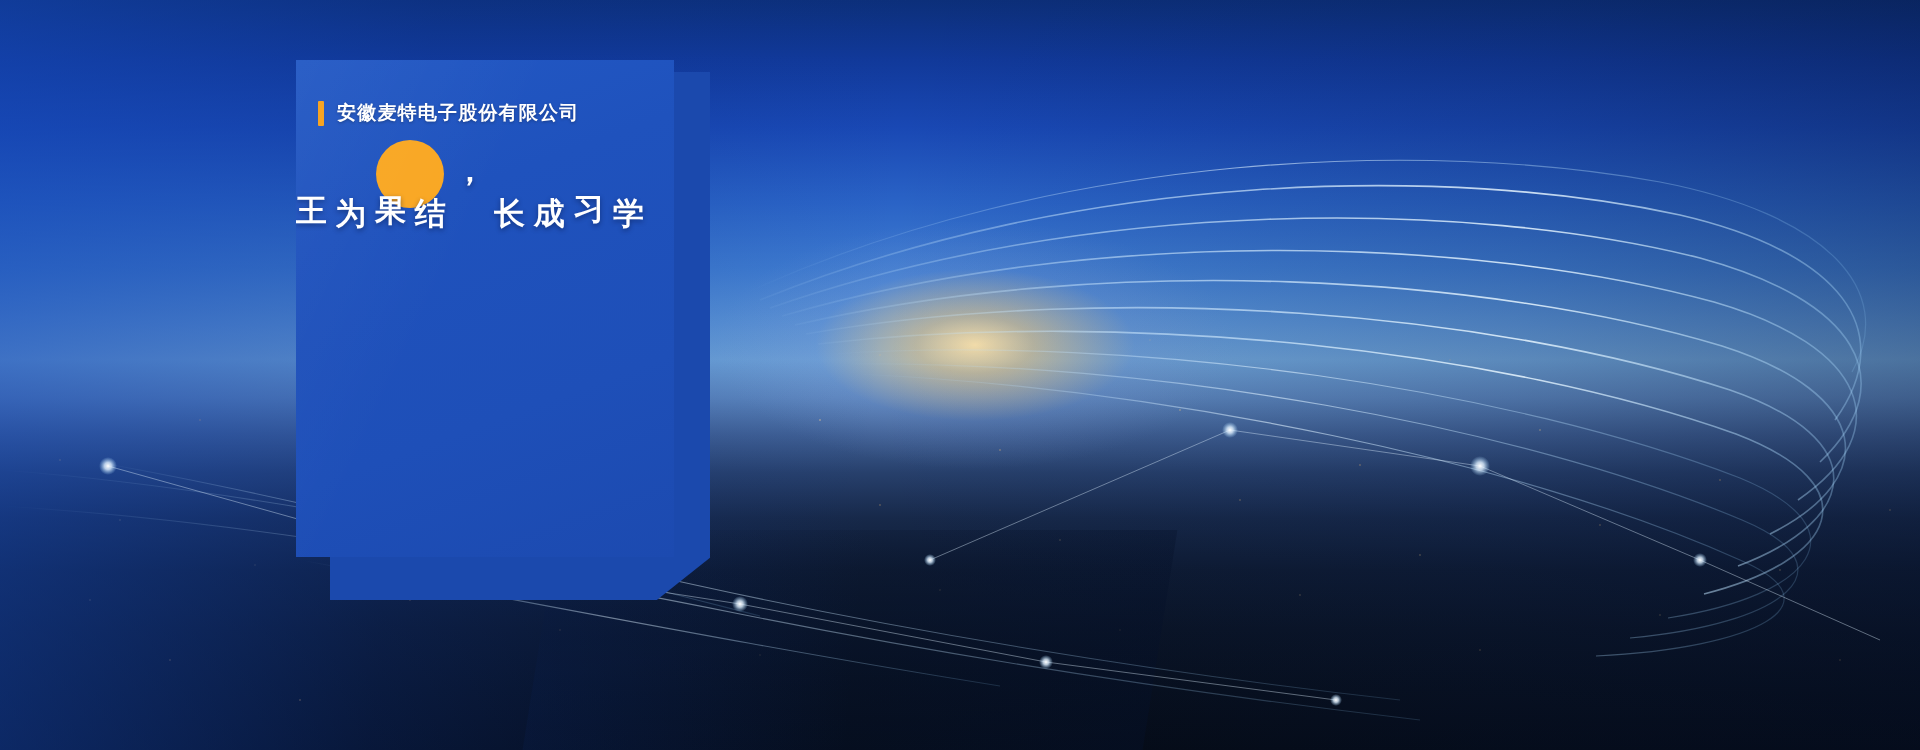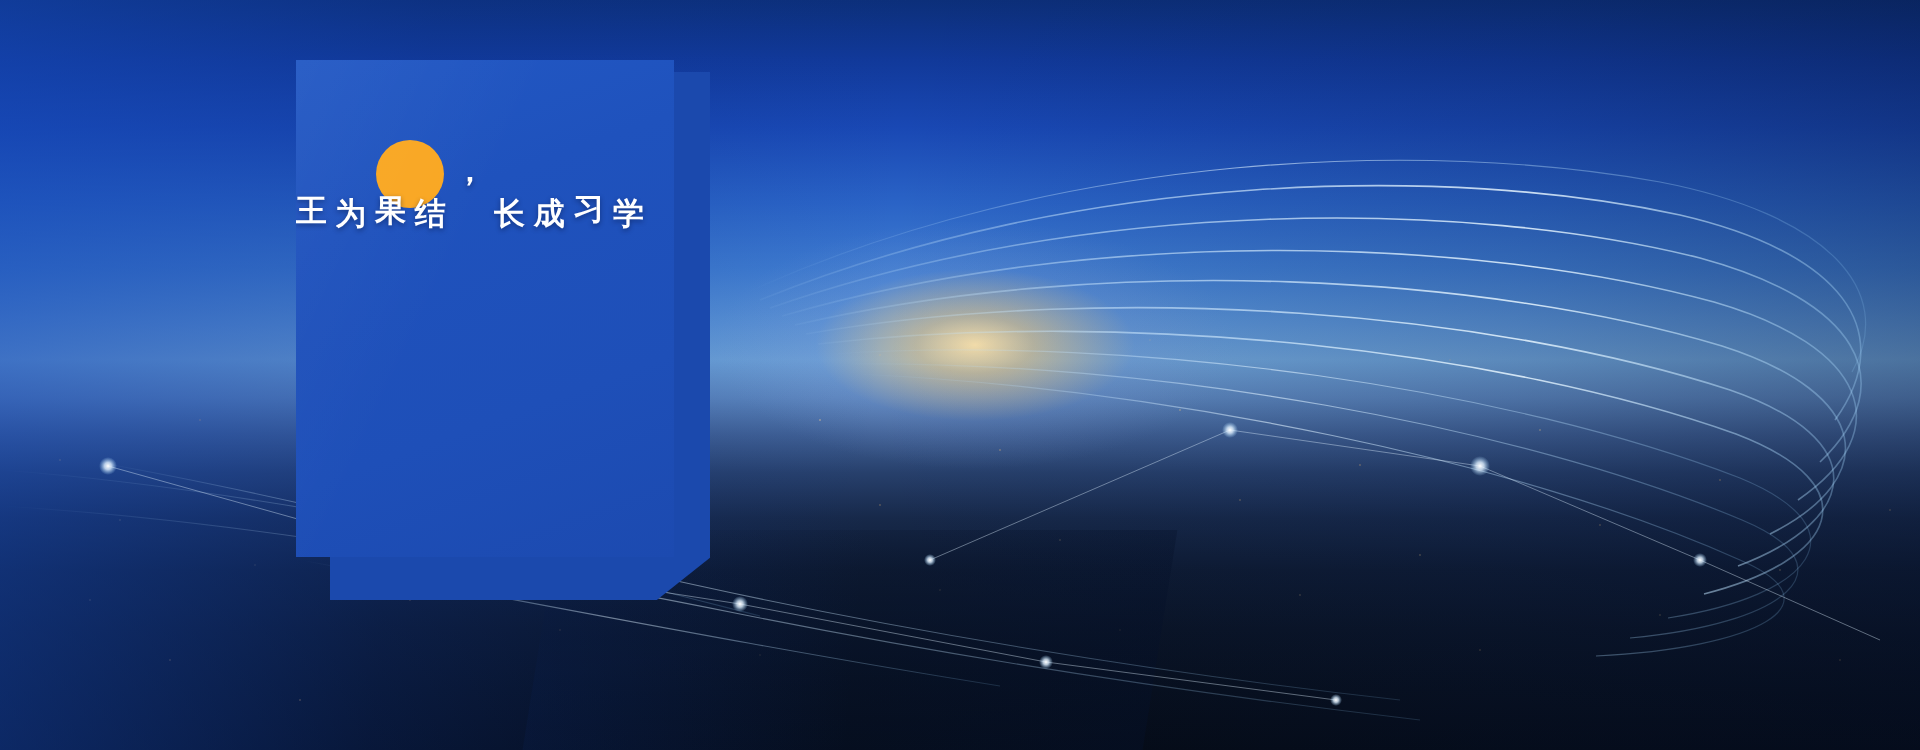--- a/index.html
+++ b/index.html
@@ -274,20 +274,24 @@
         <circle cx="1336" cy="700" r="6" fill="url(#node)"></circle>
       </g>
     </svg>
   </div>
 
   <div class="card-wrap">
     <div class="card-back"></div>
 
     <div class="card-front">
 
+      <div class="title-row">
+        <span class="title-bar"></span>
+        <span class="title-text">安徽麦特电子股份有限公司</span>
+      </div>
 
       <div class="slogans">
 
         <div class="vcol c1">
           <span class="ch">学</span>
           <span class="ch">习</span>
           <span class="ch">成</span>
           <span class="ch">长</span>
           <span class="ch comma">，</span>
           <span class="disc">

